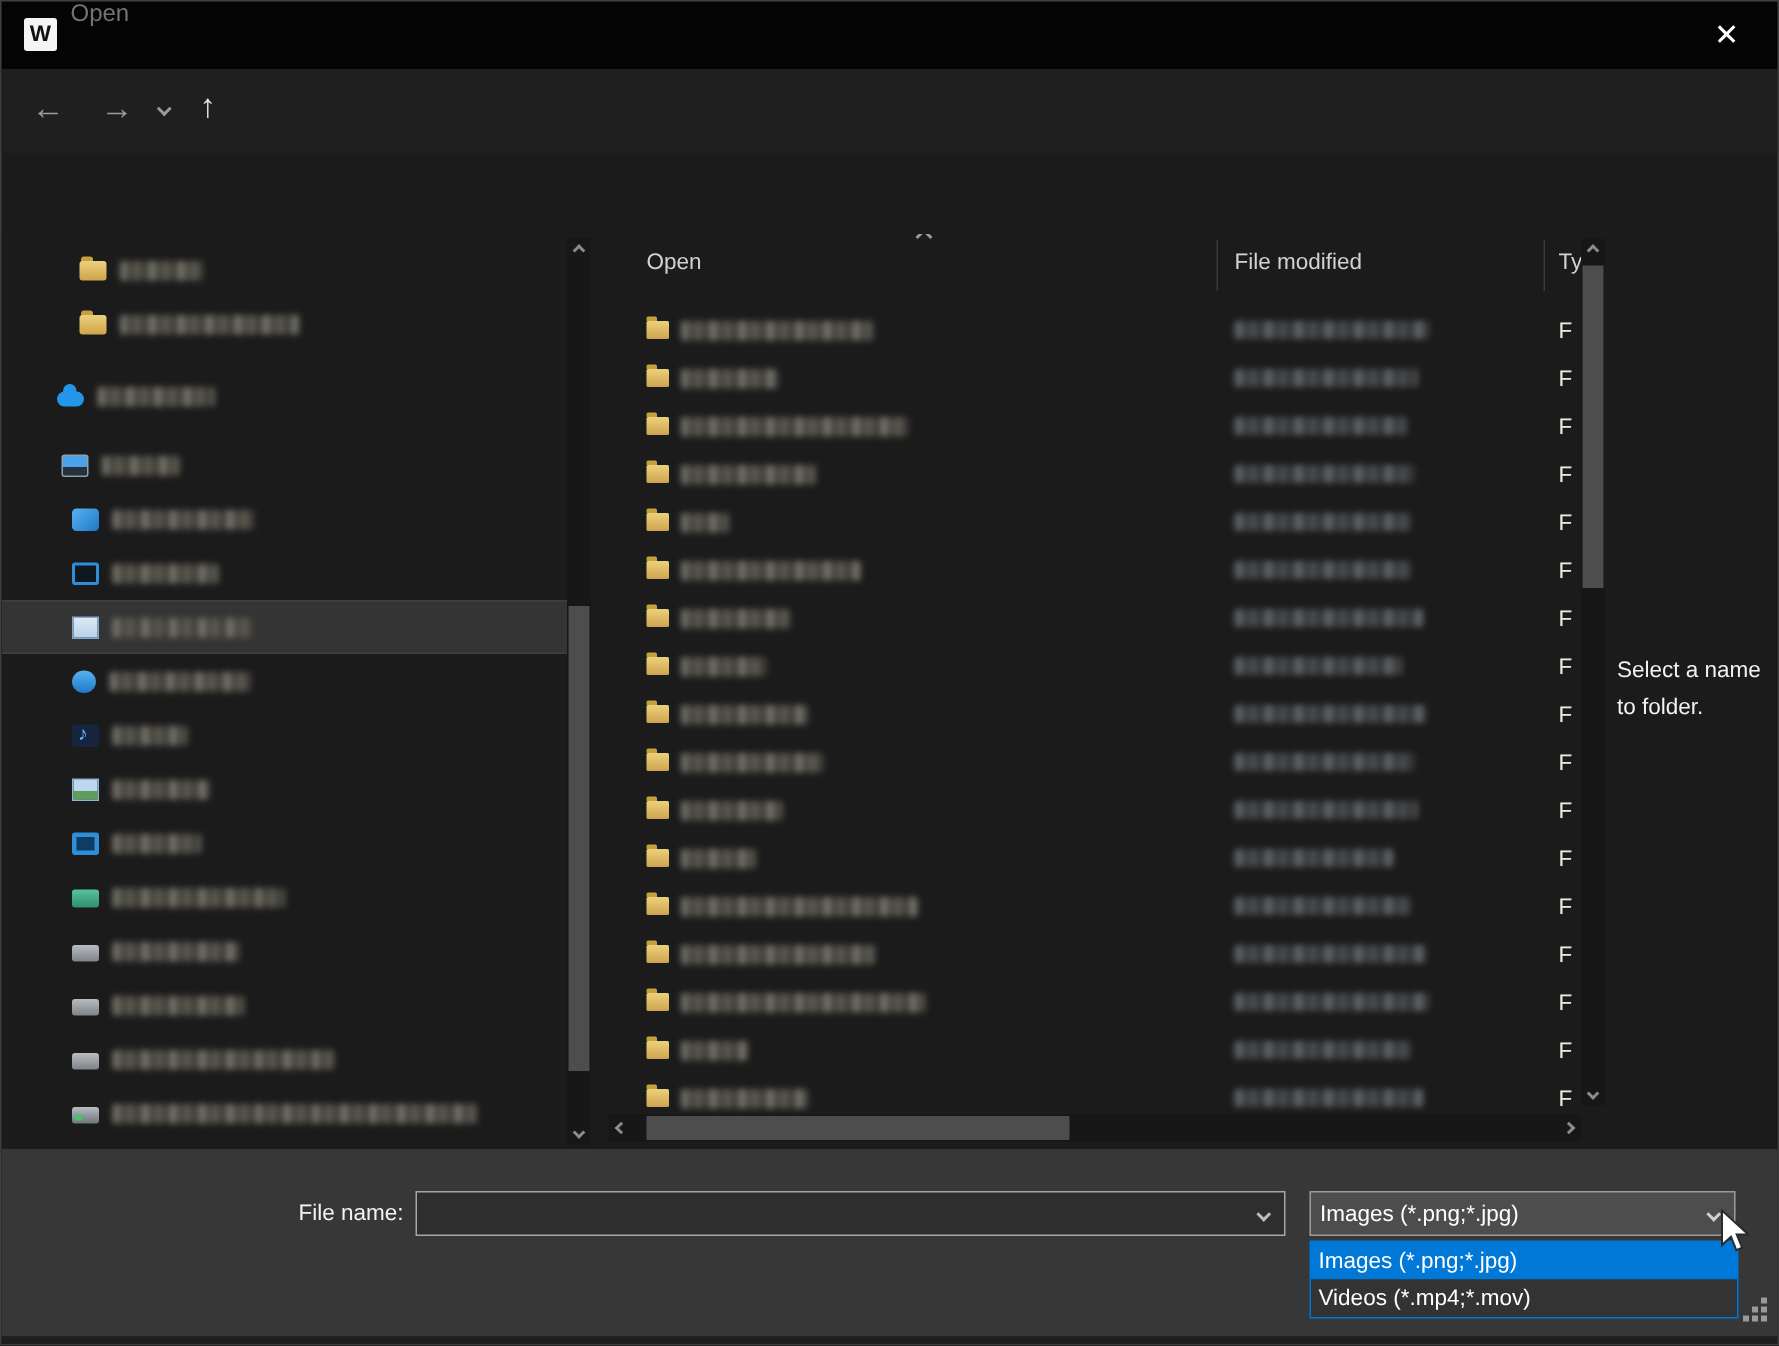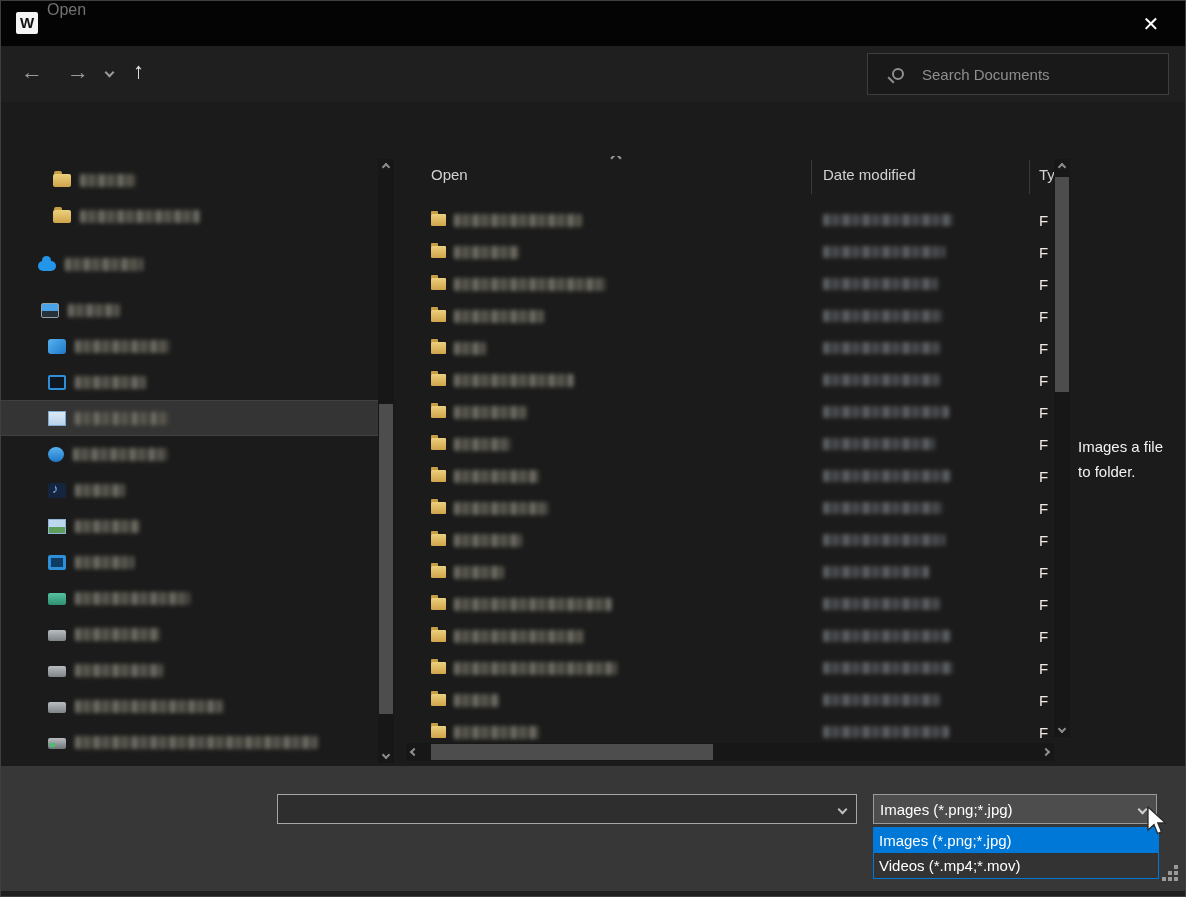--- a/index.html
+++ b/index.html
@@ -162,24 +162,20 @@
     <div class="close-btn">✕</div>
   </div>
 
   <div class="navrow">
     <span class="nav-glyph" style="left:20px;top:13px;">←</span>
     <span class="nav-glyph" style="left:66px;top:13px;">→</span>
     <span class="chev down" style="position:absolute;left:105px;top:23px;"></span>
     <span class="nav-glyph" style="left:132px;top:12px;color:#e5e5e5;">↑</span>
 
 
-    <div class="searchbox">
-      <span class="mag-icon"></span>
-      <span class="search-ph">Search Documents</span>
-    </div>
   </div>
 
 
   <div class="main">
 
     <div class="sidebar">
       <div class="side-list" id="sidebar-list">
           <div class="side-item" style="padding-left: 52px;">
             <span class="sicon si-folder"></span>
             <span class="blur-blob" style="width:56px"></span>
@@ -255,21 +251,21 @@
             <span class="chev down"></span>
           </div>
       </div>
     </div>
 
     <div class="filepane">
       <div class="list-header">
         <span class="sort-caret"></span>
         <span class="col-label" style="left:25px;">Open</span>
         <span class="col-sep" style="left:405px;"></span>
-        <span class="col-label" style="left:417px;">Date modified</span>
+        <span class="col-label" style="left:417px;">File modified</span>
         <span class="col-sep" style="left:623px;"></span>
         <span class="col-label" style="left:633px;">Ty</span>
       </div>
       <div class="file-rows" id="file-rows">
           <div class="file-row">
             <span class="ficon folder"></span>
             <span class="blur-blob name" style="width:128px"></span>
             <span class="blur-blob date" style="width:130px"></span>
             <span class="ftype">F</span>
           </div>
@@ -387,27 +383,28 @@
           <span class="chev up"></span>
         </div>
       <div class="sb-thumb" style="left:1px;top:18px;width:14px;height:215px;"></div>
       <div class="sb-arrow" style="bottom:0;">
           <span class="chev down"></span>
         </div>
     </div>
 
     <div class="preview">
       <div class="preview-msg">
-        <div>Images a file</div>
+        <div>Select a name</div>
         <div>to folder.</div>
       </div>
     </div>
   </div>
 
   <div class="footer">
+    <span class="fname-label">File name:</span>
     <div class="fname-input">
       <input type="text" value="" style="">
       <span class="chev down"></span>
     </div>
     <div class="ftype-combo">
       <span class="val">Images (*.png;*.jpg)</span>
       <span class="chev down"></span>
     </div>
     <div class="ftype-list" id="filetype-options">
         <div class="ft-option hl">Images (*.png;*.jpg)</div>

